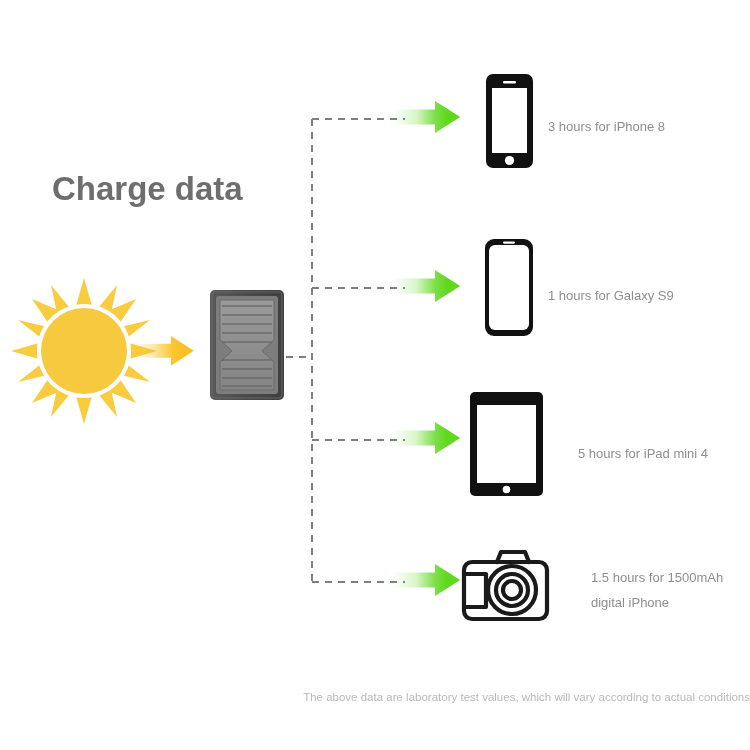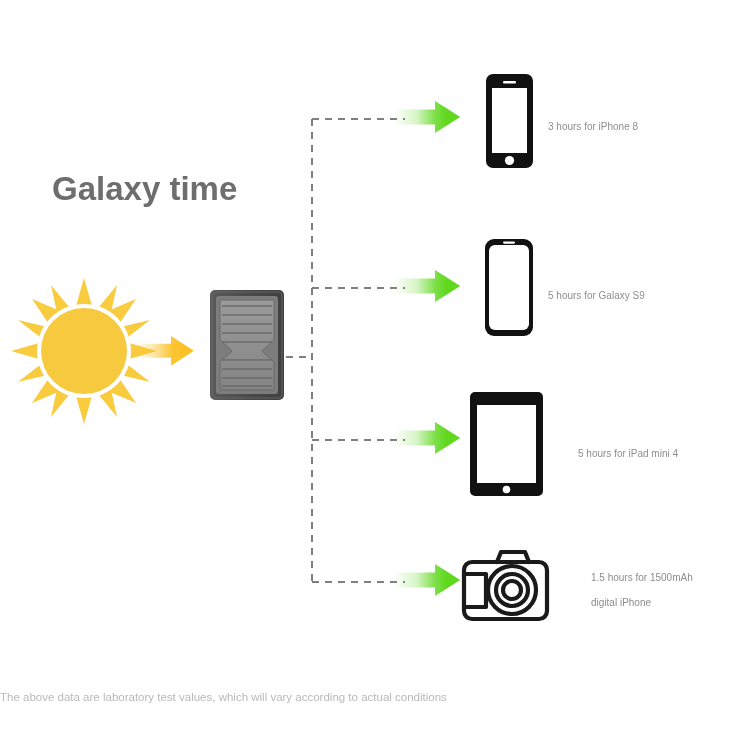--- a/index.html
+++ b/index.html
@@ -33,47 +33,47 @@
     position: absolute;
     left: 0;
     top: 0;
     width: 750px;
     height: 750px;
   }
 
   
   .dev-label {
     position: absolute;
-    font-size: 10px;
+    font-size: 13px;
     color: #8e8e8e;
     white-space: nowrap;
     line-height: 25px;
   }
   #label-iphone   { left: 548px; top: 114px; }
   #label-galaxy   { left: 548px; top: 283px; }
   #label-ipad     { left: 578px; top: 441px; }
   #label-camera   { left: 566px; top: 565px; white-space: normal; width: 185px; margin-left: 25px; }
 
   
   #disclaimer {
     position: absolute;
     left: 0;
     top: 691px;
     width: 750px;
-    text-align: left;
+    text-align: right;
     font-size: 11.5px;
     color: #b9b9b9;
   }
 </style>
 </head>
 <body>
 
 <div id="stage">
 
-  <div id="title">Galaxy time</div>
+  <div id="title">Charge data</div>
 
   <svg id="art" viewBox="0 0 750 750">
     <defs>
 
       <linearGradient id="gradGreen" x1="0" y1="0" x2="1" y2="0">
         <stop offset="0%" stop-color="#5fd81e" stop-opacity="0"></stop>
         <stop offset="35%" stop-color="#5fd81e" stop-opacity="0.25"></stop>
         <stop offset="62%" stop-color="#5fd81e" stop-opacity="0.8"></stop>
         <stop offset="80%" stop-color="#5fd81e" stop-opacity="1"></stop>
         <stop offset="100%" stop-color="#5fd81e" stop-opacity="1"></stop>
@@ -205,21 +205,21 @@
       <path d="M464,574 L486,574 L486,607 L464,607"></path>
 
       <circle cx="512" cy="590" r="24"></circle>
       <circle cx="512" cy="590" r="16"></circle>
       <circle cx="512" cy="590" r="9"></circle>
     </g>
   </svg>
 
   <div class="dev-label" id="label-iphone">3 hours for iPhone 8</div>
 
-  <div class="dev-label" id="label-galaxy">5 hours for Galaxy S9</div>
+  <div class="dev-label" id="label-galaxy">1 hours for Galaxy S9</div>
 
   <div class="dev-label" id="label-ipad">5 hours for iPad mini 4</div>
 
   <div class="dev-label" id="label-camera">
     <div>1.5 hours for 1500mAh</div>
     <div>digital iPhone</div>
   </div>
 
   <div id="disclaimer">The above data are laboratory test values, which will vary according to actual conditions</div>
 

